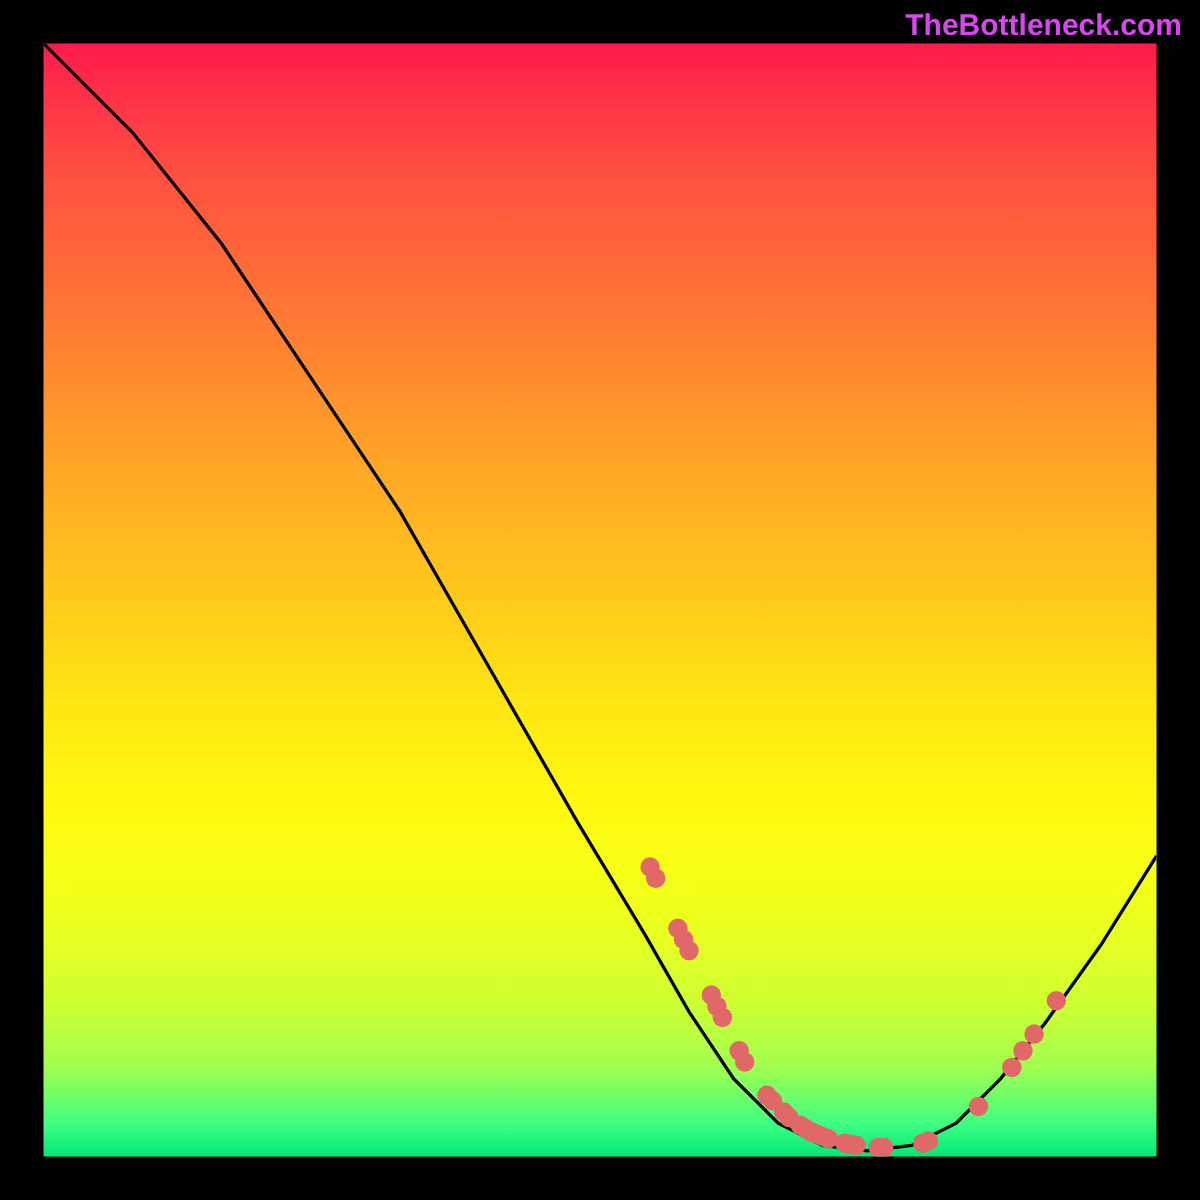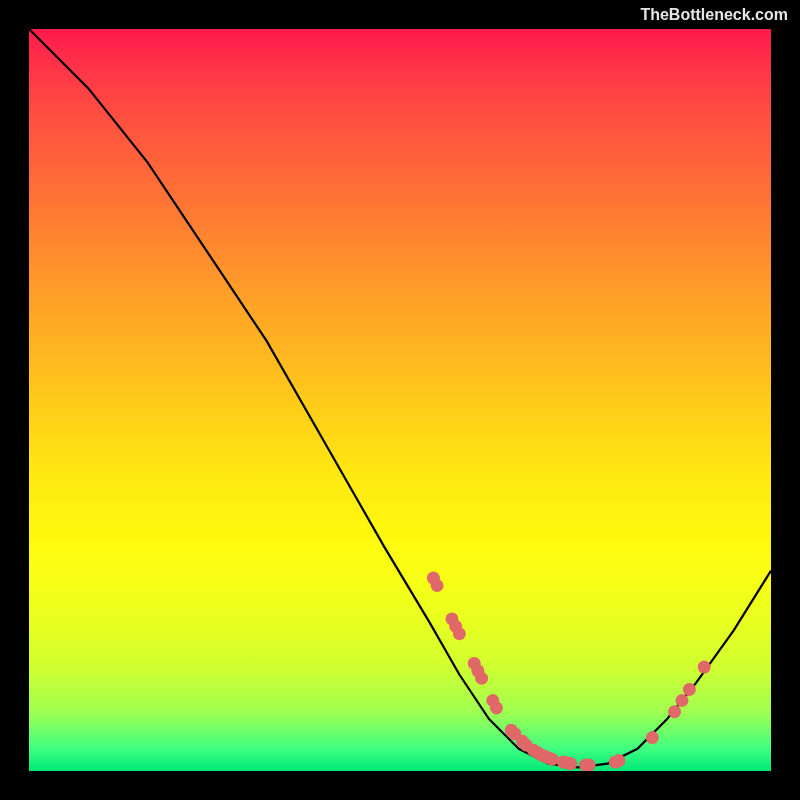--- a/index.html
+++ b/index.html
@@ -7,22 +7,22 @@
     width: 800px;
     height: 800px;
     background: #000;
     position: relative;
     font-family: Arial, sans-serif;
   }
   .watermark {
     position: absolute;
     top: 6px;
     right: 12px;
-    color: #e5e5e5;
-    font-size: 16px;
+    color: #d946ef;
+    font-size: 20px;
     font-weight: bold;
     z-index: 10;
   }
   .plot {
     position: absolute;
     left: 29px;
     top: 29px;
     width: 742px;
     height: 742px;
     background: linear-gradient(to bottom,

